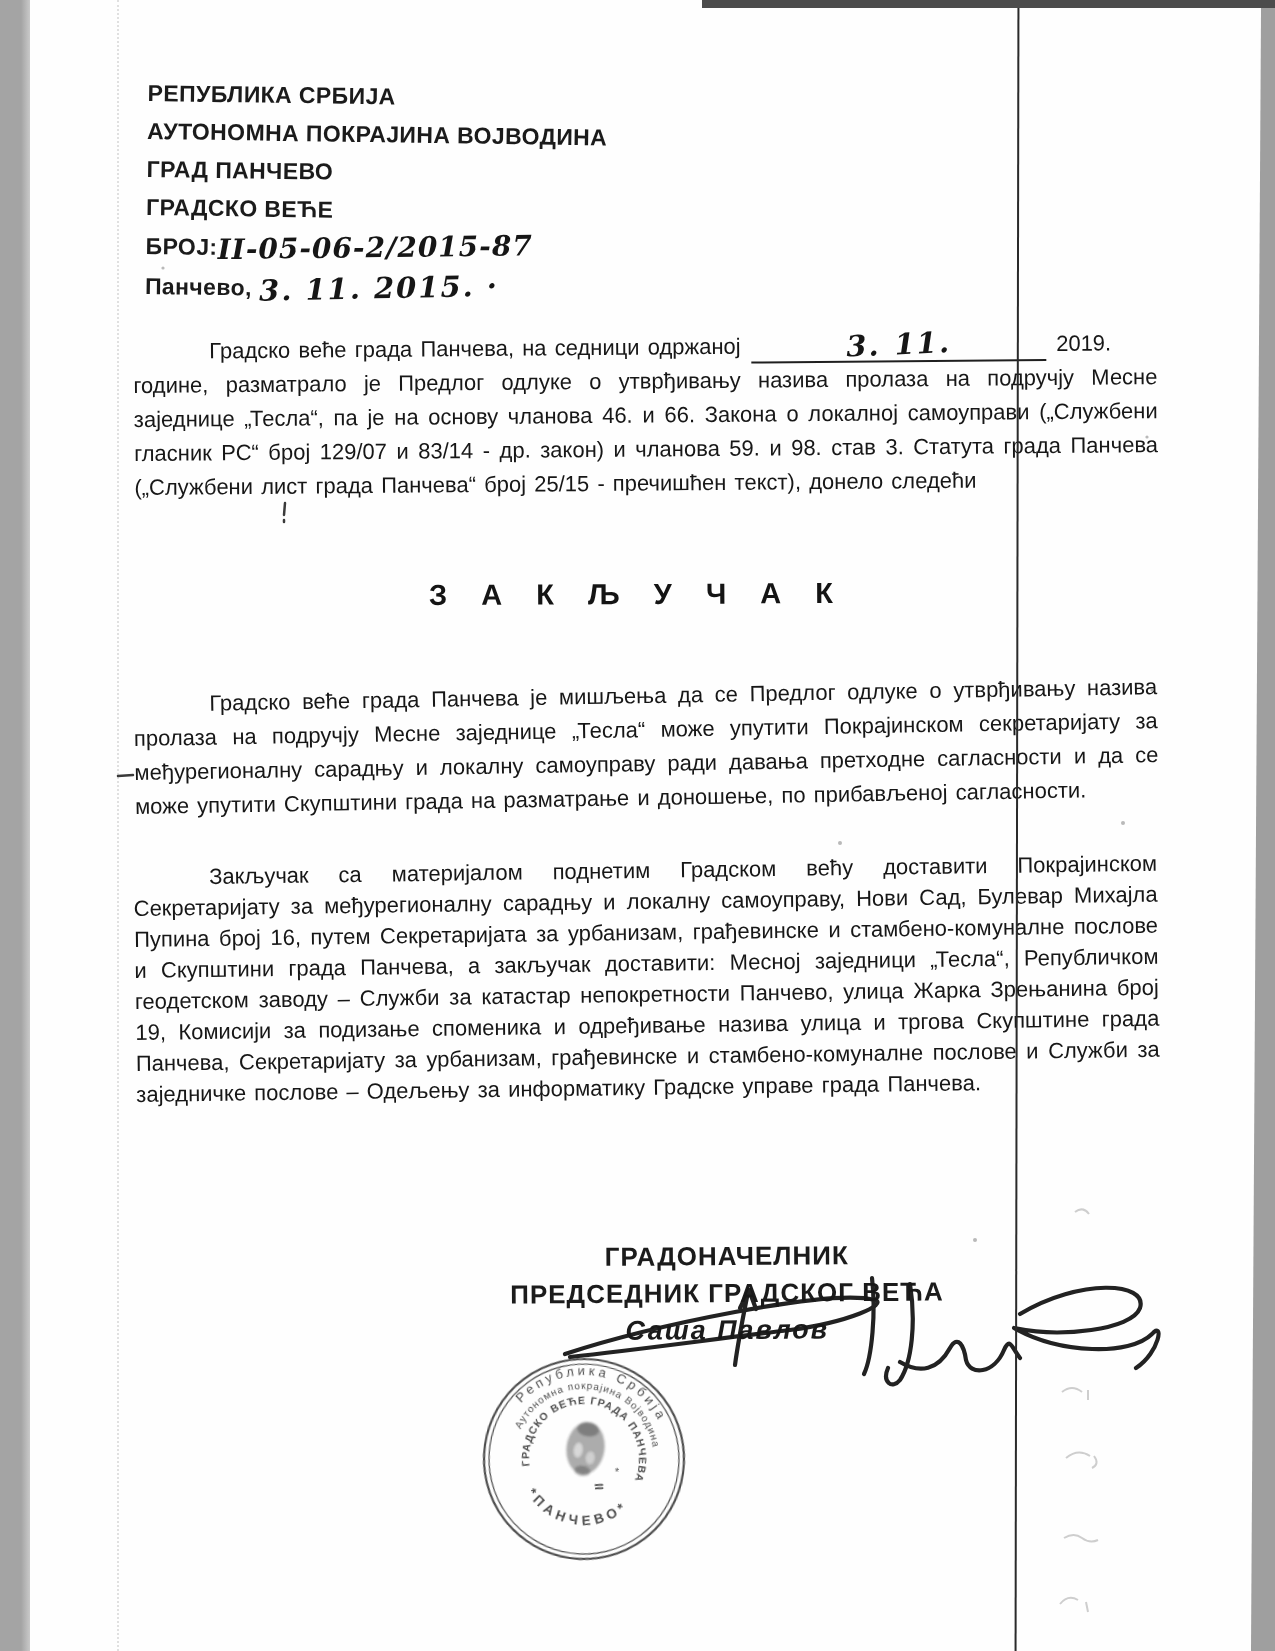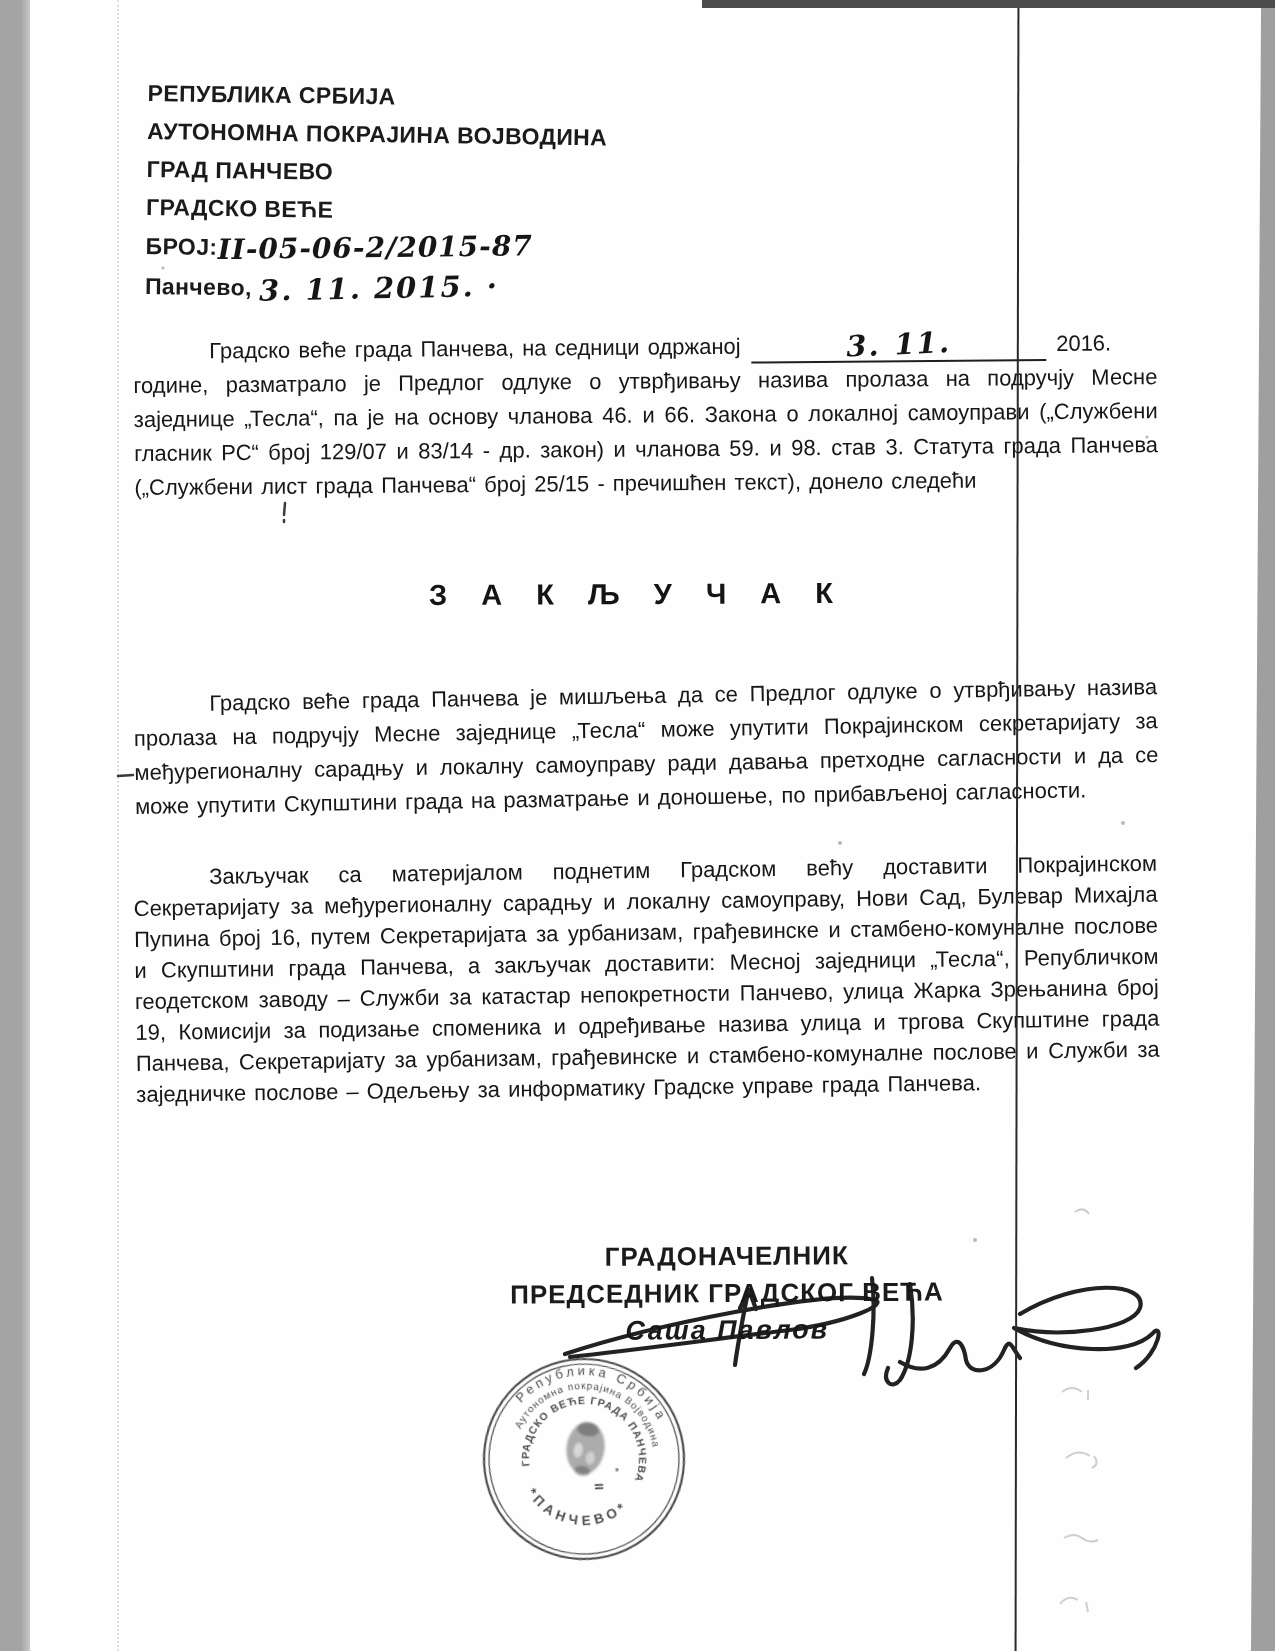--- a/index.html
+++ b/index.html
@@ -69,21 +69,21 @@
     <div>
       <span>Панчево,</span>
       <span class="hand hand-date">3. 11. 2015. ·</span>
     </div>
   </div>
 
   <div class="para p1">
     <div class="p1line1">
       <span class="t">Градско веће града Панчева, на седници одржаној</span>
       <span class="datefill"><span class="hand hand-date">3. 11.</span></span>
-      <span class="t">2016.</span>
+      <span class="t">2019.</span>
     </div>
     <div class="p1rest">године,  разматрало је Предлог одлуке о утврђивању назива пролаза на подручју Месне заједнице „Тесла“, па је на  основу чланова 46. и 66. Закона  о локалној самоуправи („Службени гласник РС“ број 129/07 и 83/14 - др. закон) и чланова 59. и 98. став 3. Статута града Панчева („Службени лист града Панчева“ број 25/15 - пречишћен текст), донело следећи</div>
   </div>
 
   <div class="doc-title">З А К Љ У Ч А К</div>
 
   <div class="para indent p2">Градско веће града Панчева је мишљења да се Предлог одлуке о утврђивању назива пролаза на подручју Месне заједнице „Тесла“ може упутити Покрајинском секретаријату за међурегионалну сарадњу и локалну самоуправу ради давања претходне сагласности и да се може упутити Скупштини града на разматрање и доношење, по прибављеној сагласности.</div>
 
   <div class="para indent p3">Закључак са материјалом поднетим Градском већу доставити Покрајинском Секретаријату за међурегионалну сарадњу и локалну самоуправу, Нови Сад, Булевар Михајла Пупина број 16, путем Секретаријата за  урбанизам, грађевинске и стамбено-комуналне послове и Скупштини града Панчева, а закључак доставити: Месној заједници „Тесла“, Републичком геодетском заводу – Служби за  катастар непокретности Панчево, улица Жарка Зрењанина број 19, Комисији за подизање споменика и одређивање назива улица и тргова Скупштине града Панчева, Секретаријату за урбанизам, грађевинске и стамбено-комуналне послове и Служби за заједничке послове – Одељењу за информатику Градске управе града Панчева.</div>
 

